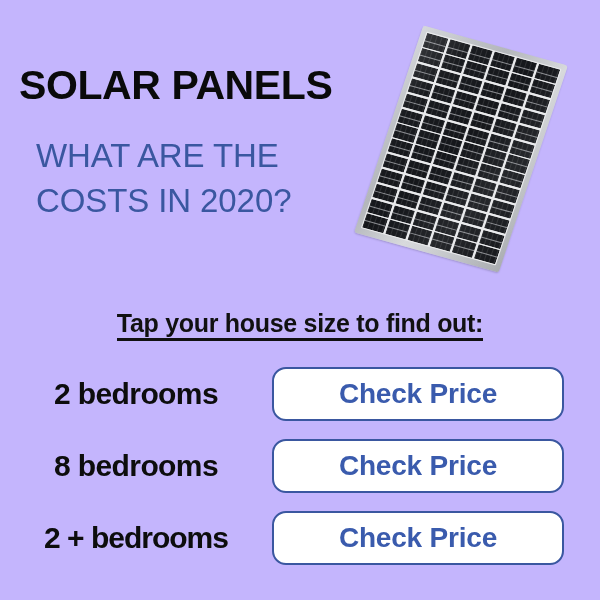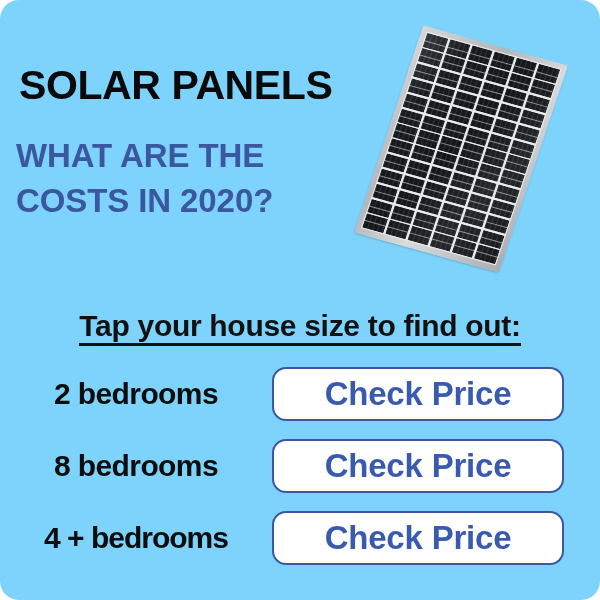--- a/index.html
+++ b/index.html
@@ -12,23 +12,22 @@
     height: 600px;
     overflow: hidden;
     font-family: "Liberation Sans", sans-serif;
     -webkit-font-smoothing: antialiased;
   }
 
   #ad {
     position: relative;
     width: 600px;
     height: 600px;
-    background: #7dd3fc;
+    background: #c4b5fd;
     overflow: hidden;
-    border-radius: 19px;
   }
 
   
   .panel-wrap {
     position: absolute;
     left: 368px;
     top: 18px;
     width: 230px;
     height: 280px;
     pointer-events: none;
@@ -99,38 +98,38 @@
     top: 62px;
     font-size: 41px;
     line-height: 47px;
     font-weight: 700;
     letter-spacing: -0.4px;
     color: #0a0a0a;
     white-space: nowrap;
   }
   .subhead {
     position: absolute;
-    left: 16px;
+    left: 36px;
     top: 133px;
     font-size: 33px;
     line-height: 45px;
-    font-weight: 700;
+    font-weight: 400;
     letter-spacing: -0.1px;
     color: #3a57a0;
   }
   .subhead .l2 { display: block; }
 
   
   .prompt {
     position: absolute;
     left: 0;
     right: 0;
     top: 309px;
     text-align: center;
-    font-size: 30px;
+    font-size: 25px;
     font-weight: 700;
     color: #111111;
     letter-spacing: -0.3px;
   }
   .prompt span {
     border-bottom: 3px solid #111111;
     padding-bottom: 1px;
   }
 
   
@@ -161,21 +160,21 @@
   }
   .cta {
     width: 292px;
     height: 54px;
     box-sizing: border-box;
     border: 2px solid #3a57a0;
     border-radius: 14px;
     background: #ffffff;
     color: #3a5bad;
     font-family: "Liberation Sans", sans-serif;
-    font-size: 33px;
+    font-size: 28px;
     font-weight: 700;
     letter-spacing: -0.2px;
     display: flex;
     align-items: center;
     justify-content: center;
     cursor: pointer;
     padding: 0;
   }
 </style>
 </head>
@@ -283,18 +282,18 @@
   <div class="rows" id="rows">
       <div class="row">
         <div class="row-label">2 bedrooms</div>
         <button class="cta">Check Price</button>
       </div>
       <div class="row">
         <div class="row-label">8 bedrooms</div>
         <button class="cta">Check Price</button>
       </div>
       <div class="row">
-        <div class="row-label">4 + bedrooms</div>
+        <div class="row-label">2 + bedrooms</div>
         <button class="cta">Check Price</button>
       </div>
     </div>
 
 </div>
 
 </body></html>

